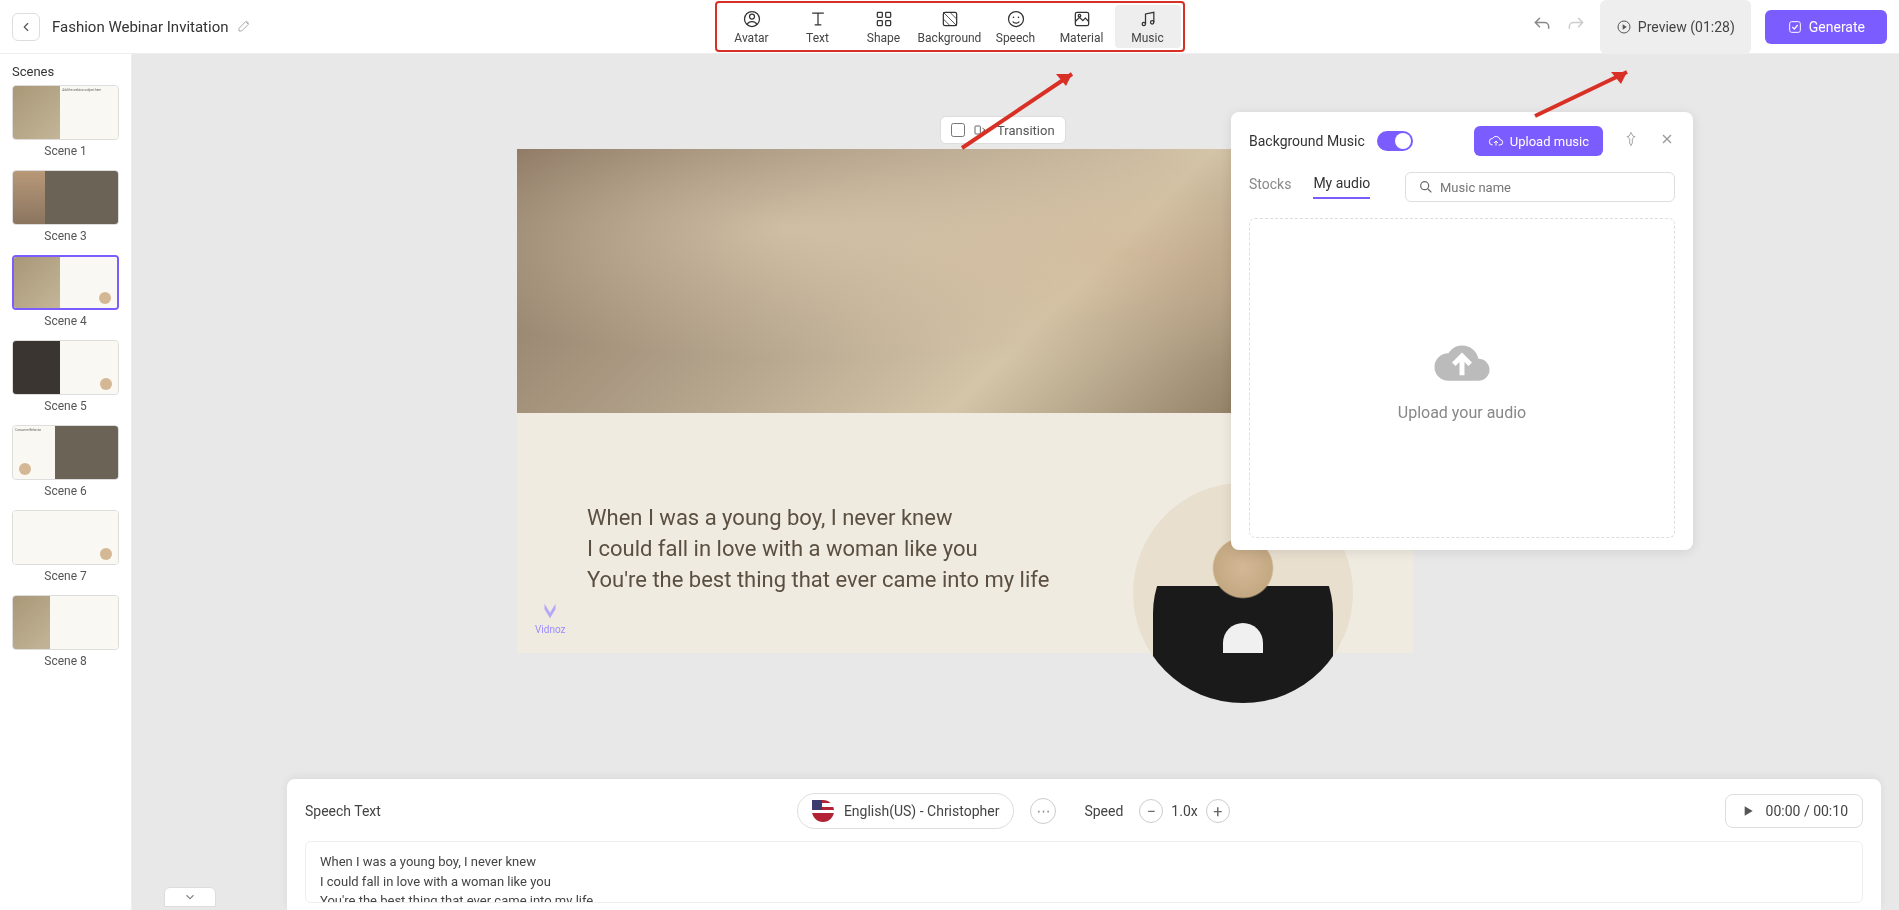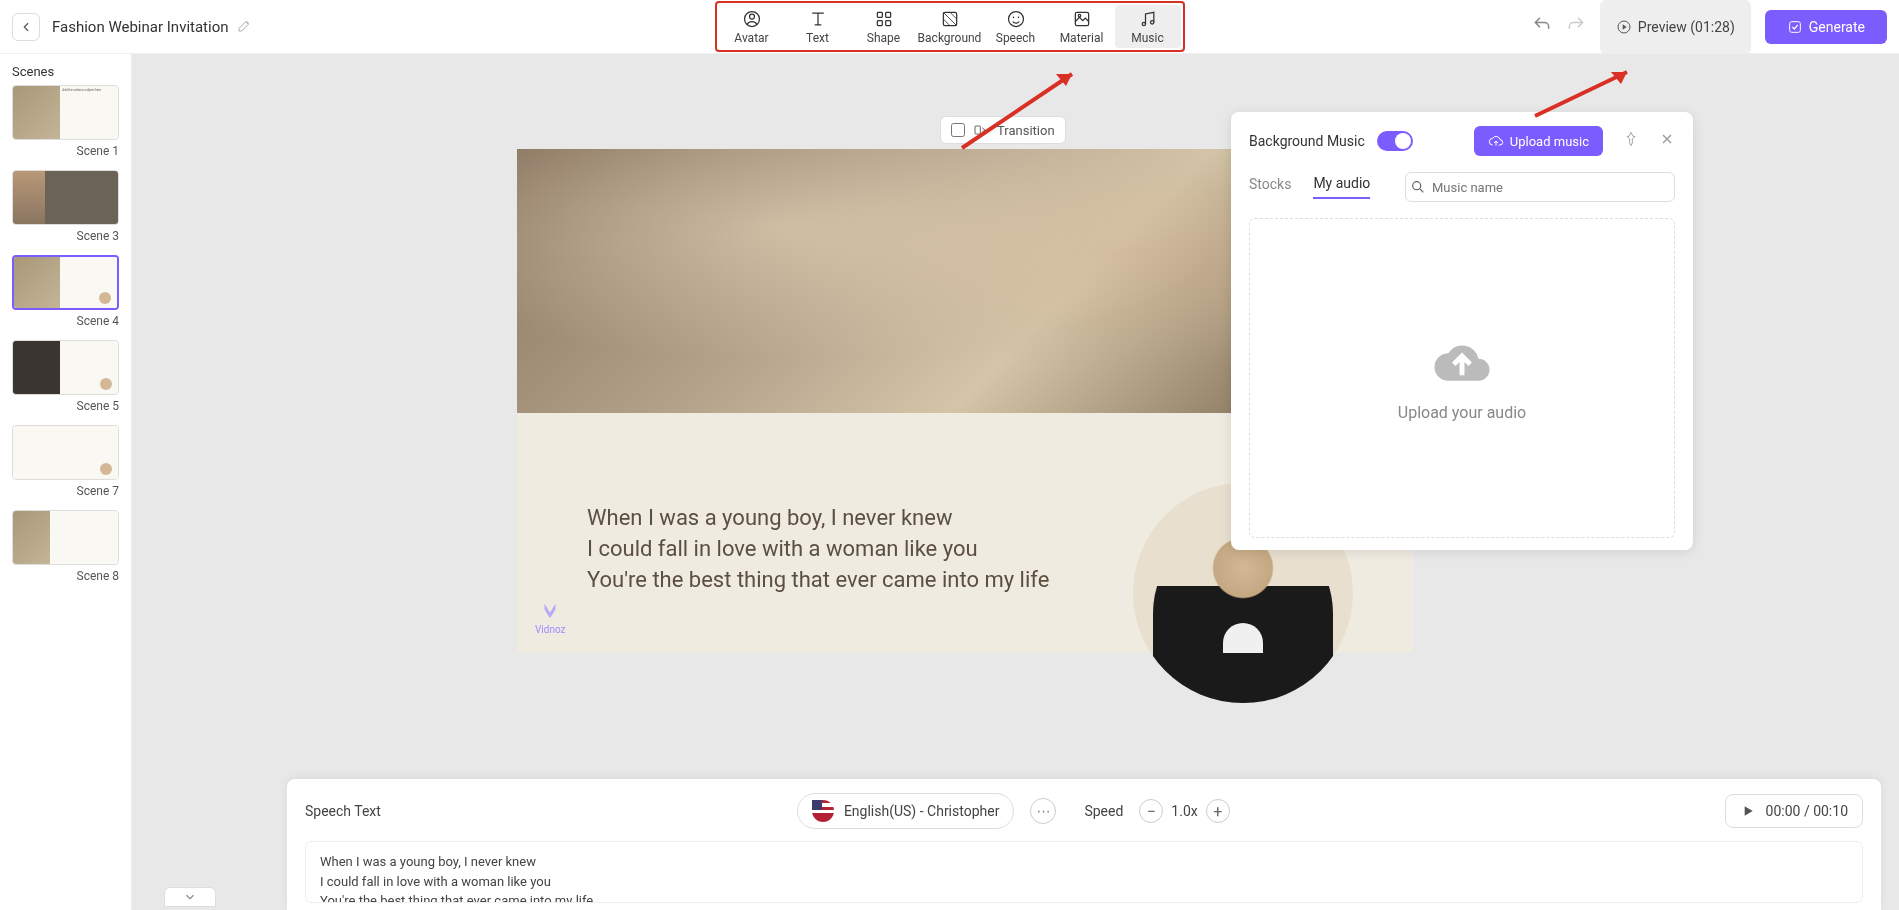--- a/index.html
+++ b/index.html
@@ -15,42 +15,42 @@
 .top-right{margin-left:auto;display:flex;align-items:center;gap:14px}
 .undo-btn,.redo-btn{cursor:pointer;color:#888}
 .preview-btn{background:#eee;color:#444;border:none;padding:19px 16px;border-radius:6px;font-size:14px;cursor:pointer;display:flex;align-items:center;gap:6px}
 .generate-btn{background:#7b5cff;color:#fff;border:none;padding:9px 22px;border-radius:6px;font-size:14px;cursor:pointer;display:flex;align-items:center;gap:6px}
 .main{display:flex;height:calc(100% - 54px)}
 .scenes-panel{width:132px;background:#fff;padding:10px 12px;overflow-y:auto;border-right:1px solid #eee}
 .scenes-title{font-size:13px;color:#333;margin-bottom:6px}
 .scene-item{margin-bottom:12px;cursor:pointer}
 .scene-thumb{width:100%;height:55px;border:1px solid #ddd;border-radius:4px;background:#f7f5f0;display:flex;overflow:hidden;font-size:4px;color:#666;position:relative}
 .scene-item.selected .scene-thumb{border:2px solid #7b5cff}
-.scene-label{text-align:right;font-size:12px;color:#555;margin-top:4px}
+.scene-label{text-align:center;font-size:12px;color:#555;margin-top:4px}
 .canvas-area{flex:1;background:#e8e8e8;position:relative;overflow:hidden}
 .canvas{position:absolute;left:385px;top:95px;width:896px;height:504px;background:#f0ebe1;display:flex;flex-direction:column}
 .canvas-img{width:100%;height:264px;background:linear-gradient(135deg,#8a7560 0%,#b8a890 40%,#d4c5a8 60%,#6b5840 100%);position:relative;overflow:hidden}
 .canvas-img::before{content:"";position:absolute;width:100%;height:100%;background:radial-gradient(ellipse at 30% 30%,rgba(255,240,210,0.4),transparent 50%),radial-gradient(ellipse at 70% 40%,rgba(200,170,140,0.5),transparent 50%)}
 .canvas-text{padding:90px 70px 0;color:#5a4f40;font-size:22px;line-height:1.4}
 .canvas-logo{position:absolute;bottom:18px;left:18px;color:#9b8cff;font-size:10px;display:flex;flex-direction:column;align-items:center;gap:2px}
 .avatar-circle{position:absolute;right:60px;bottom:-50px;width:220px;height:220px;border-radius:50%;background:#e8dfcf;overflow:hidden;display:flex;align-items:flex-end;justify-content:center}
 .avatar-person{width:180px;height:180px;background:radial-gradient(circle at 50% 25%,#d4b896 0%,#c4a882 18%,transparent 19%),linear-gradient(180deg,transparent 0%,transparent 35%,#1a1a1a 35%,#1a1a1a 100%);border-radius:90px 90px 0 0}
 .avatar-person::after{content:"";position:absolute;bottom:50px;left:50%;transform:translateX(-50%);width:40px;height:30px;background:#f0f0f0;border-radius:20px 20px 0 0}
 .transition-badge{position:absolute;top:62px;left:808px;background:#fff;border:1px solid #ddd;border-radius:6px;padding:5px 10px;display:flex;align-items:center;gap:8px;font-size:13px;color:#555}
 .music-panel{position:absolute;top:58px;right:206px;width:462px;height:438px;background:#ffffff;border-radius:8px;box-shadow:0 2px 12px rgba(0,0,0,0.1);padding:14px 18px}
 .mp-header{display:flex;align-items:center;gap:12px}
 .mp-title{font-size:14px;color:#333;flex:0 0 auto}
 .toggle{width:36px;height:20px;background:#7b5cff;border-radius:10px;position:relative;cursor:pointer}
 .toggle::after{content:"";position:absolute;right:2px;top:2px;width:16px;height:16px;background:#fff;border-radius:50%}
 .upload-music-btn{margin-left:auto;background:#7b5cff;color:#fff;border:none;padding:7px 14px;border-radius:6px;font-size:13px;cursor:pointer;display:flex;align-items:center;gap:6px}
 .pin-btn,.close-btn{color:#999;cursor:pointer;margin-left:8px}
 .mp-tabs{display:flex;gap:22px;margin-top:16px;align-items:center}
 .mp-tab{font-size:14px;color:#888;cursor:pointer;padding-bottom:6px}
 .mp-tab.active{color:#333;border-bottom:2px solid #7b5cff}
-.mp-search{margin-left:auto;border:1px solid #ddd;border-radius:6px;padding:6px 4px;display:flex;align-items:center;gap:6px;width:270px}
+.mp-search{margin-left:auto;border:1px solid #ddd;border-radius:6px;padding:6px 12px;display:flex;align-items:center;gap:6px;width:270px}
 .mp-search input{border:none;outline:none;font-size:13px;flex:1;color:#666}
 .mp-drop{margin-top:16px;height:320px;border:1px dashed #ddd;border-radius:6px;display:flex;flex-direction:column;align-items:center;justify-content:center;gap:14px;color:#888}
 .cloud-icon{color:#bbb}
 .collapse-btn{position:absolute;bottom:3px;left:32px;width:52px;height:20px;background:#fff;border:1px solid #ddd;border-radius:6px 6px 0 0;display:flex;align-items:center;justify-content:center;cursor:pointer;color:#888}
 .bottom-panel{position:absolute;bottom:0;left:155px;right:18px;height:131px;background:#fff;border-radius:8px 8px 0 0;box-shadow:0 -2px 8px rgba(0,0,0,0.06);padding:14px 18px}
 .bp-row{display:flex;align-items:center;gap:16px}
 .bp-label{font-size:14px;color:#444}
 .voice-select{margin-left:auto;border:1px solid #ddd;border-radius:18px;padding:6px 14px;display:flex;align-items:center;gap:10px;cursor:pointer;font-size:14px;color:#444}
 .flag{width:22px;height:22px;border-radius:50%;background:linear-gradient(180deg,#b22234 0%,#b22234 15%,#fff 15%,#fff 30%,#b22234 30%,#b22234 45%,#fff 45%,#fff 60%,#b22234 60%);position:relative}
 .flag::before{content:"";position:absolute;width:10px;height:10px;background:#3c3b6e;top:0;left:0}
@@ -205,20 +205,30 @@
             <div class="thumb-left" style="background:#3a3530"></div>
             <div class="thumb-right">
               <div class="thumb-mini-person" style="bottom:4px;right:6px"></div>
             </div>
           </div>
         </div>
         <div class="scene-label">Scene 5</div>
       </div>
     <div class="scene-item">
         <div class="scene-thumb">
+          <div class="thumb-split">
+            <div class="thumb-right" style="flex:0 0 40%">Consumer Behavior</div>
+            <div style="flex:1;background:#6b6456"></div>
+          </div>
+          <div class="thumb-mini-person" style="bottom:4px;left:6px"></div>
+        </div>
+        <div class="scene-label">Scene 6</div>
+      </div>
+    <div class="scene-item">
+        <div class="scene-thumb">
           <div class="thumb-right" style="width:100%"></div>
           <div class="thumb-mini-person" style="bottom:4px;right:6px"></div>
         </div>
         <div class="scene-label">Scene 7</div>
       </div>
     <div class="scene-item">
         <div class="scene-thumb">
           <div class="thumb-split">
             <div class="thumb-left" style="flex:0 0 35%"></div>
             <div class="thumb-right"></div>

